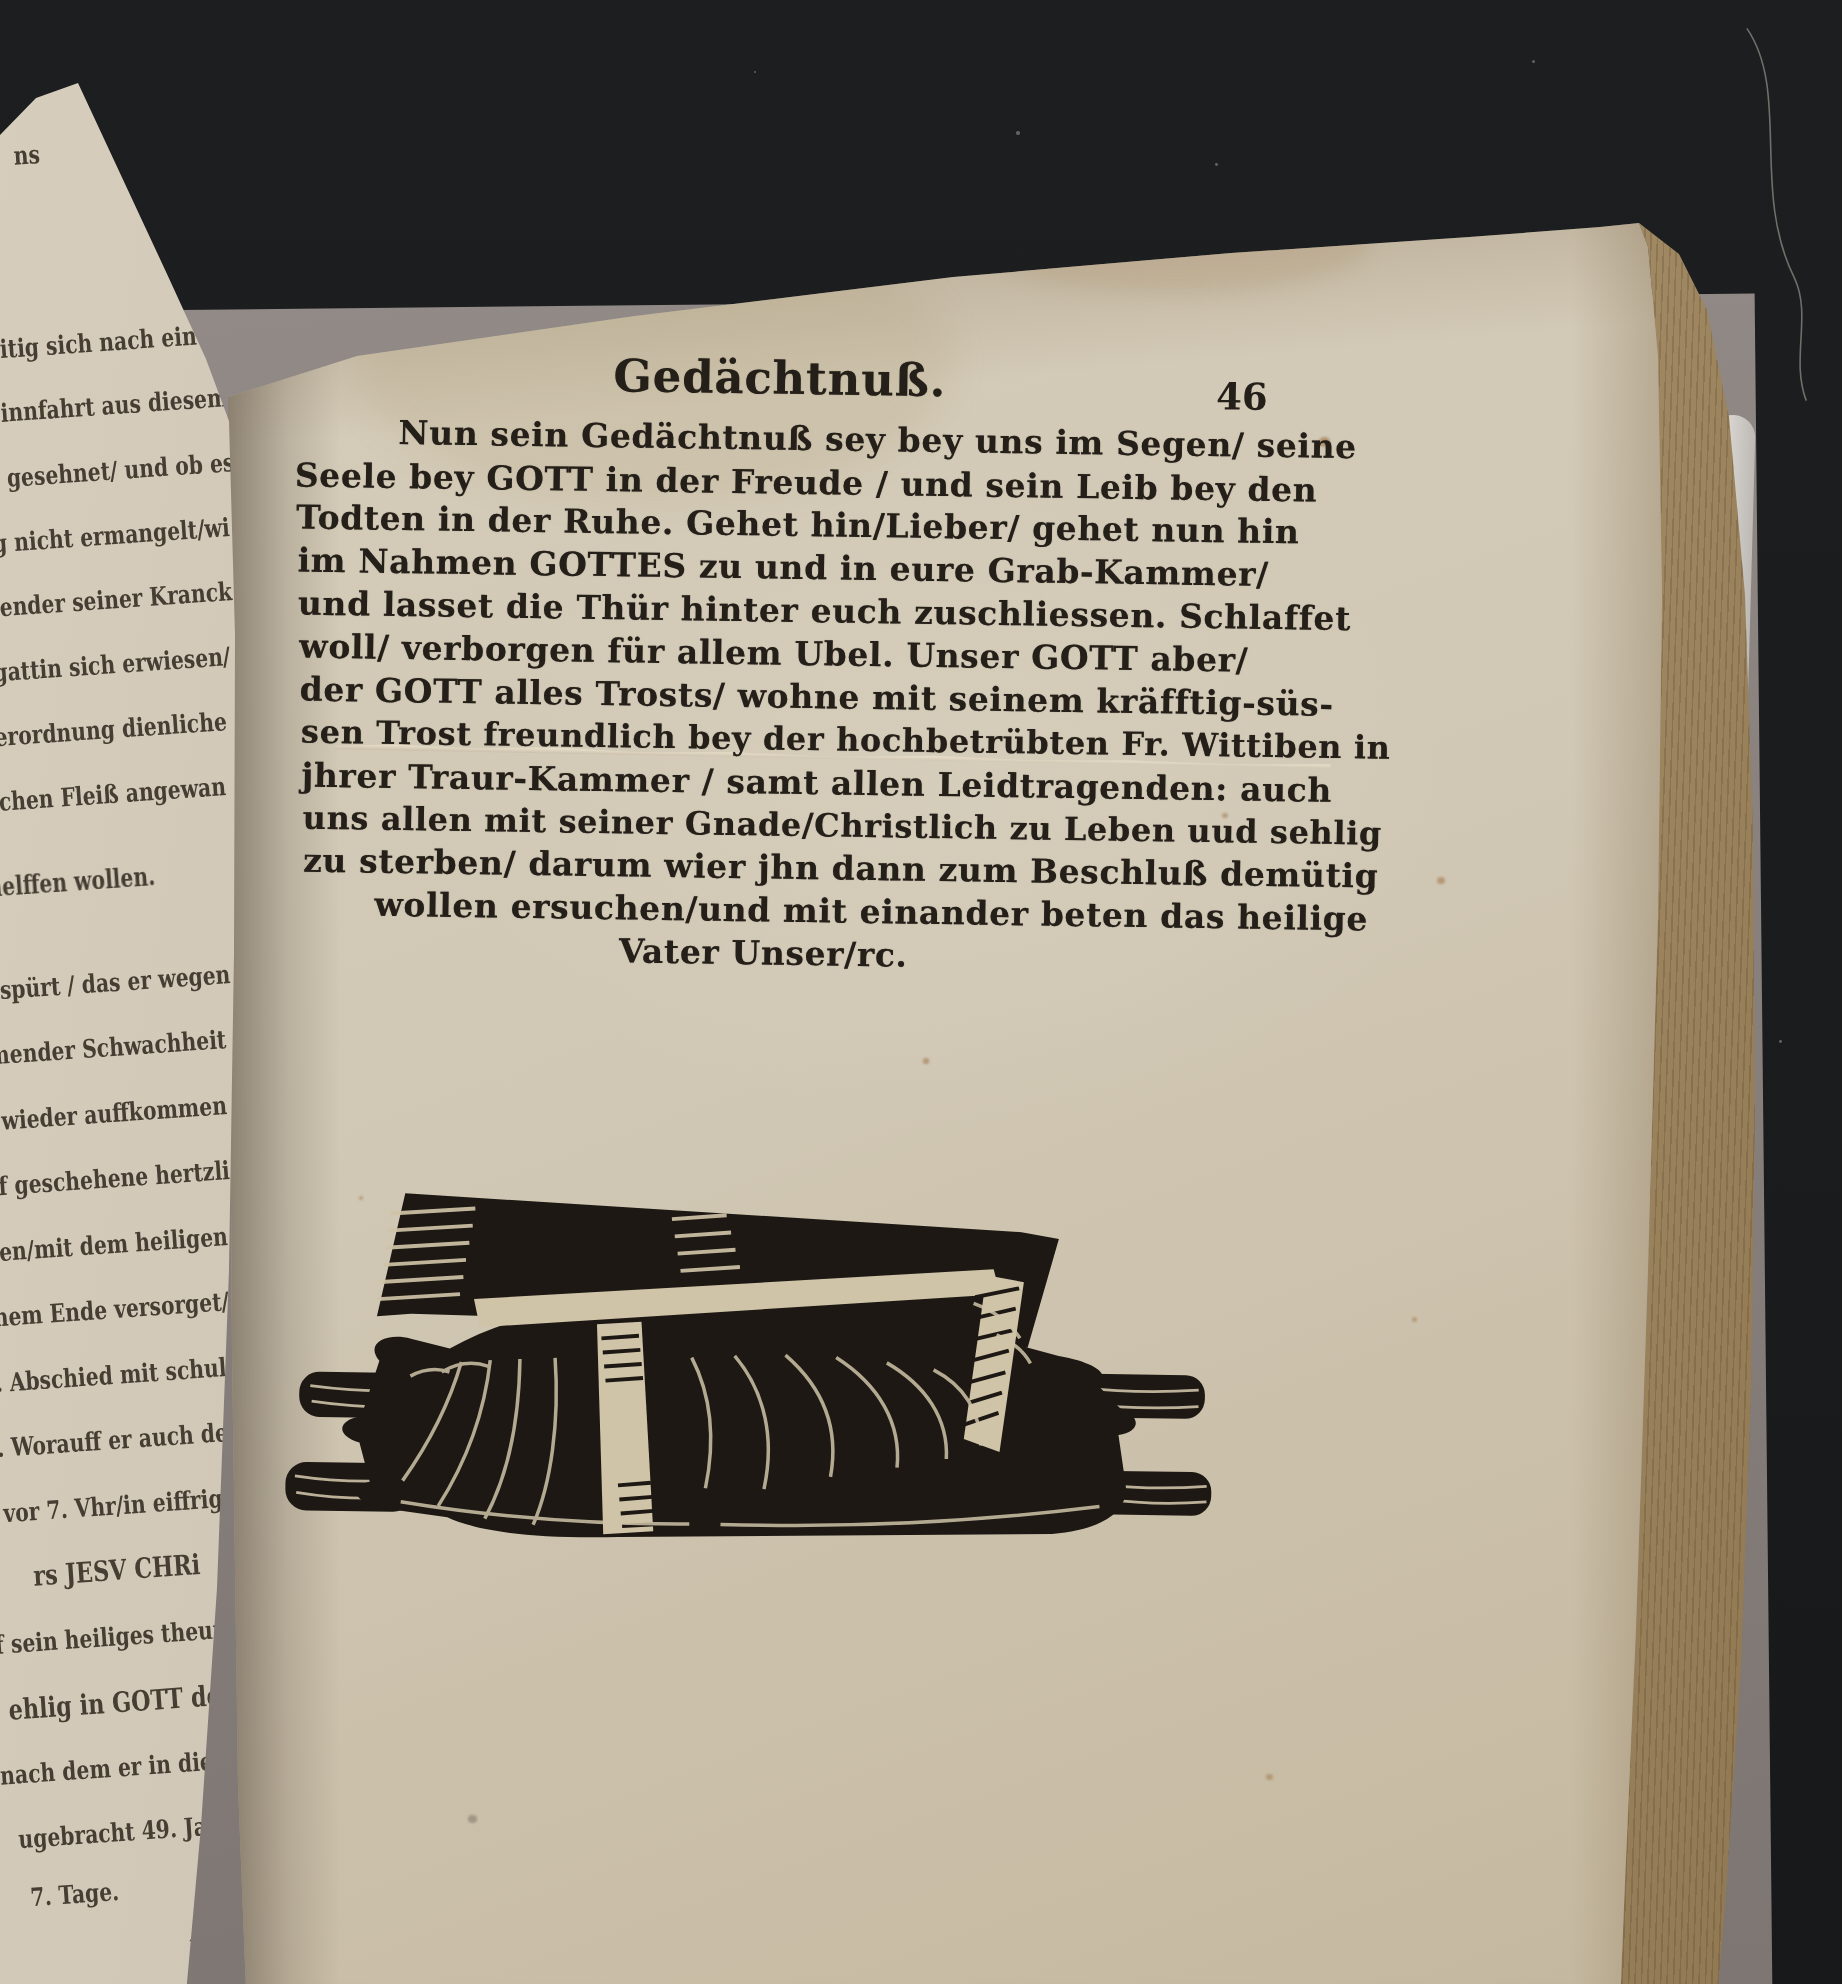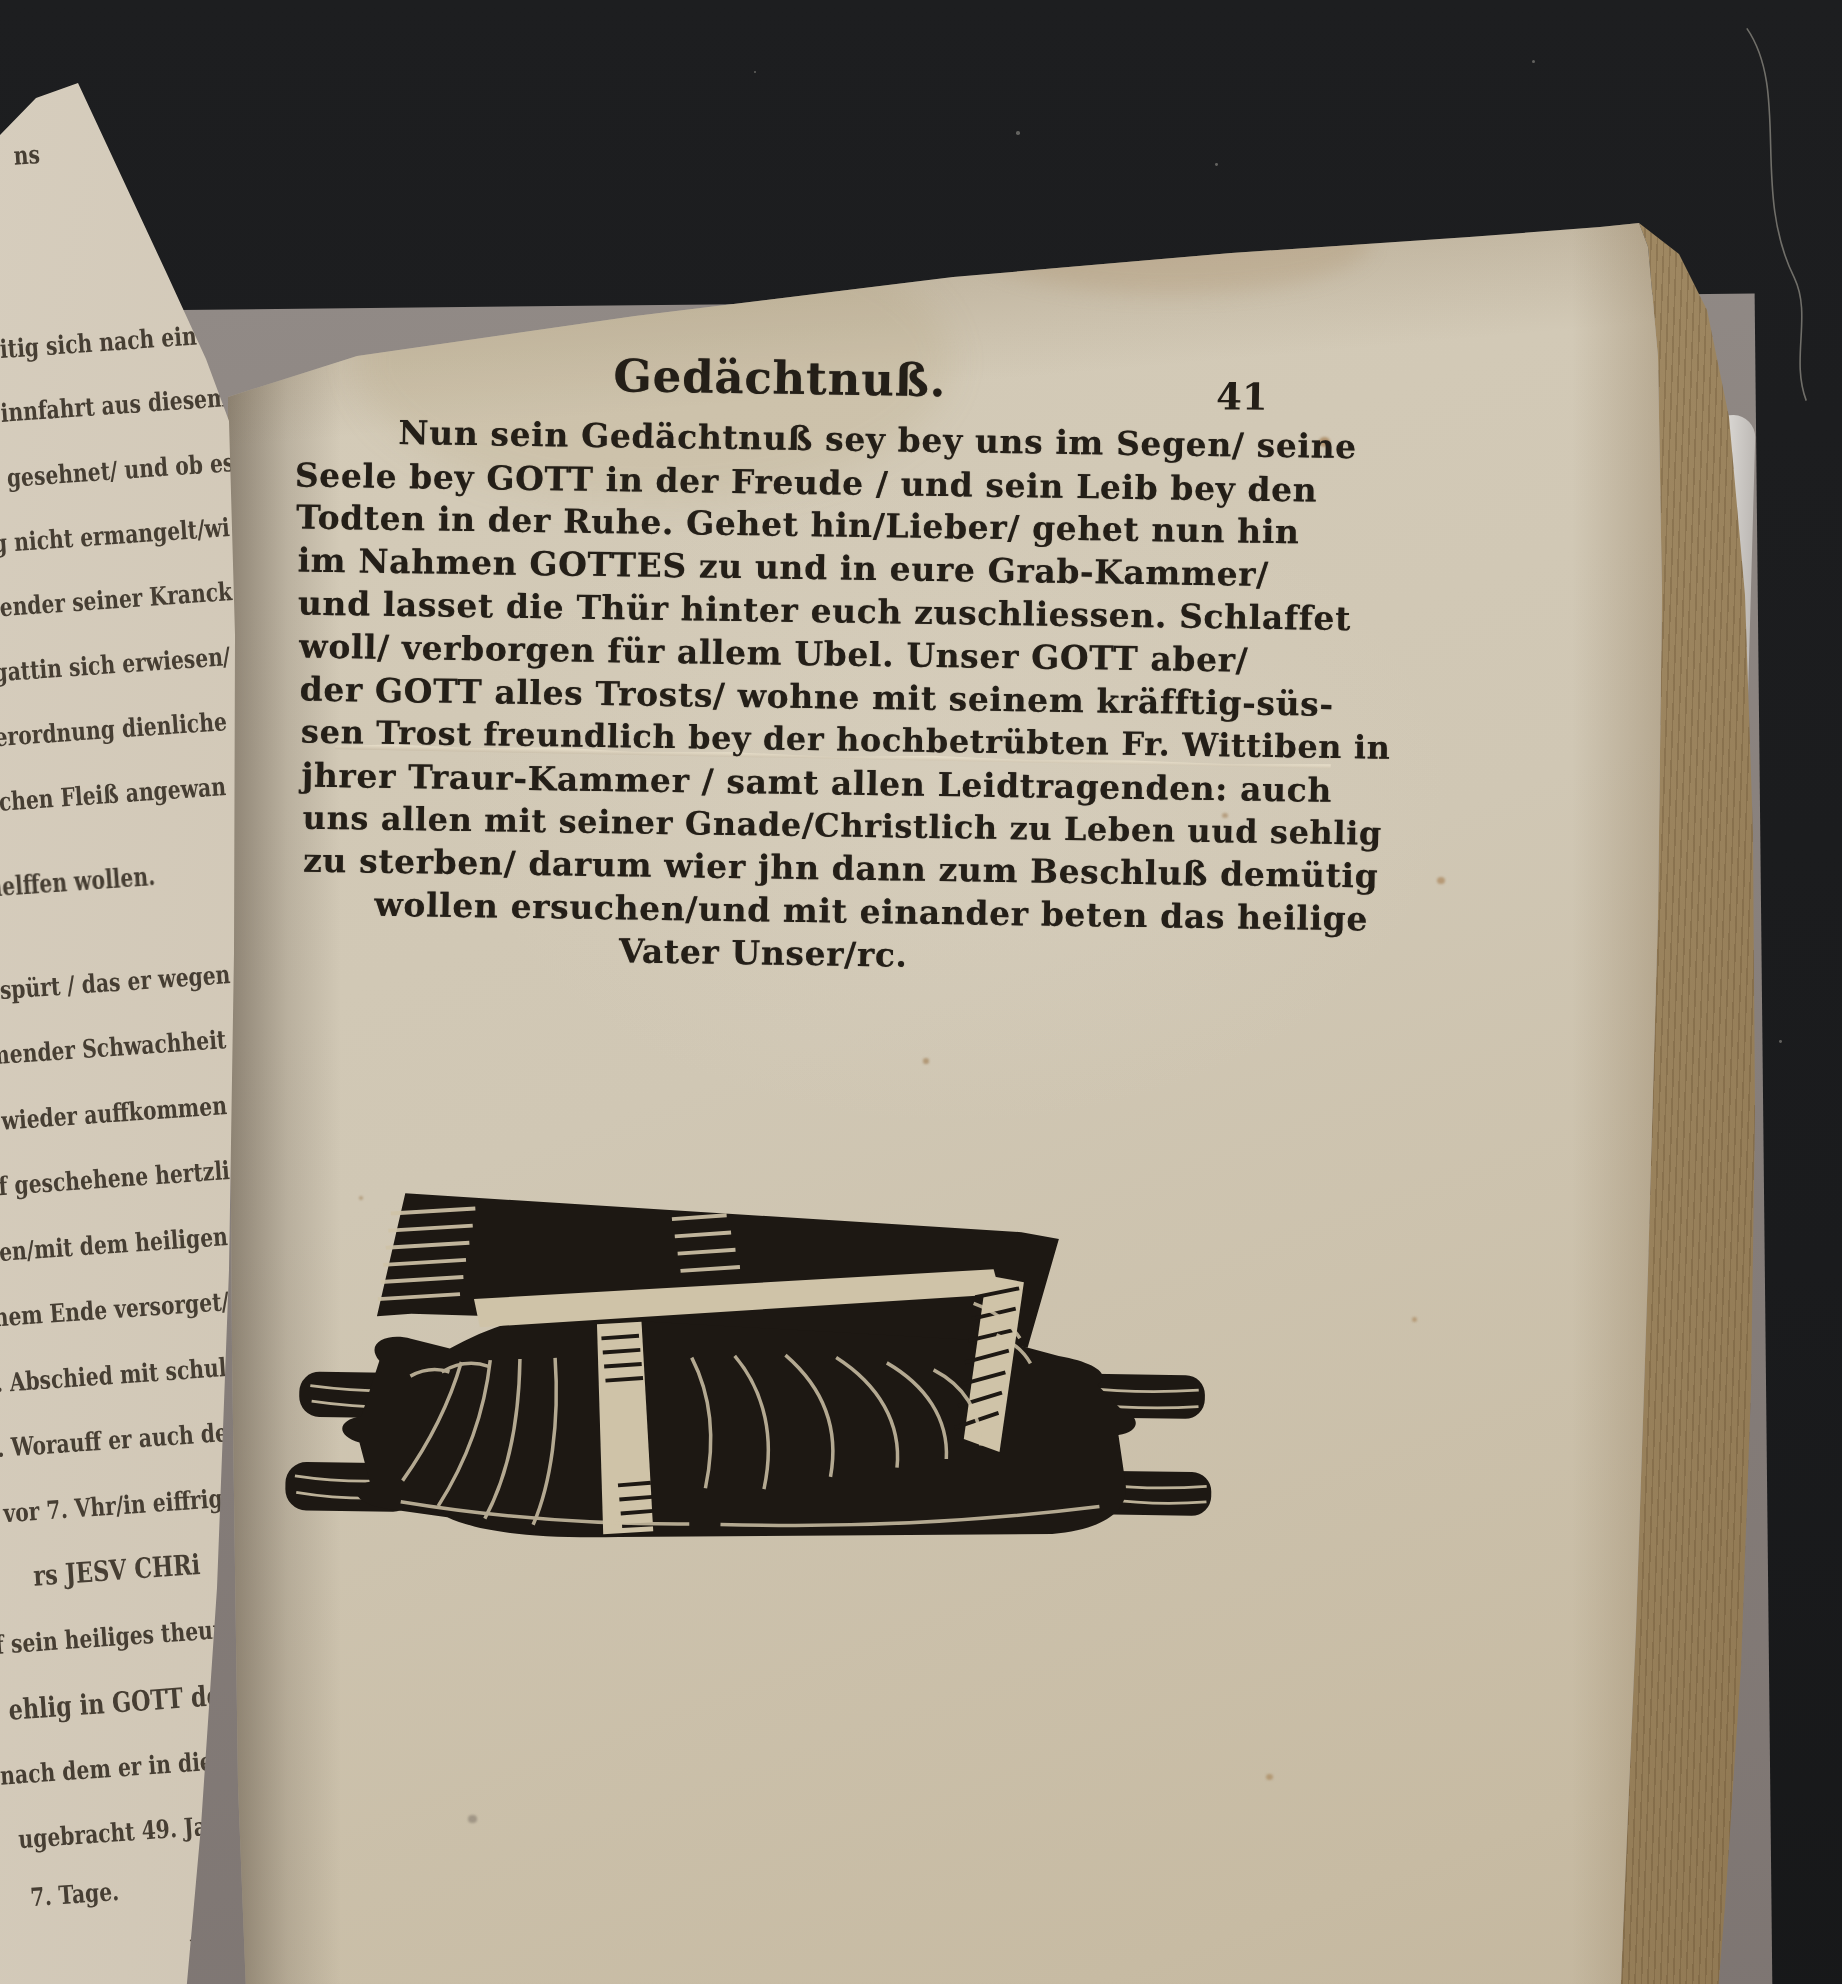--- a/index.html
+++ b/index.html
@@ -91,21 +91,21 @@
     <div class="abs spot" style="left:1437px;top:877px;width:8px;height:7.1px;background:rgba(150,100,45,.45);filter:blur(1.2px);"></div>
     <div class="abs spot" style="left:923px;top:1058px;width:6.4px;height:6px;background:rgba(140,95,45,.45);filter:blur(0.8px);"></div>
     <div class="abs spot" style="left:1222px;top:813px;width:5.6px;height:5.2px;background:rgba(140,95,45,.4);filter:blur(0.8px);"></div>
     <div class="abs spot" style="left:468px;top:1815px;width:8.7px;height:7.5px;background:rgba(120,110,100,.5);filter:blur(0.8px);"></div>
     <div class="abs spot" style="left:1266px;top:1774px;width:7.1px;height:6.4px;background:rgba(150,100,45,.4);filter:blur(1.2px);"></div>
     <div class="abs spot" style="left:1412px;top:1317px;width:5.2px;height:4.8px;background:rgba(150,100,45,.4);filter:blur(0.8px);"></div>
     <div class="abs spot" style="left:359px;top:1196px;width:4.4px;height:4.4px;background:rgba(140,95,45,.4);filter:blur(0.8px);"></div>
 
     <div class="rp-text">
       <div class="heading">Gedächtnuß.</div>
-      <div class="pagenum">41</div>
+      <div class="pagenum">46</div>
 
       <div class="rp-line" style="left:399px;top:413px;">Nun sein Gedächtnuß sey bey uns im Segen/ seine</div>
       <div class="rp-line" style="left:296px; top:457px;">Seele bey GOTT in der Freude /  und sein Leib bey den</div>
       <div class="rp-line" style="left:298px; top:499px;">Todten in der Ruhe.   Gehet hin/Lieber/ gehet  nun hin</div>
       <div class="rp-line" style="left:300px; top:542px;">im Nahmen GOTTES zu und in eure Grab-Kammer/</div>
       <div class="rp-line" style="left:301px; top:585px;">und lasset die Thür hinter euch zuschliessen.   Schlaffet</div>
       <div class="rp-line" style="left:303px; top:628px;">woll/ verborgen für allem Ubel.    Unser GOTT aber/</div>
       <div class="rp-line" style="left:304px; top:671px;">der GOTT alles Trosts/ wohne mit seinem kräfftig-süs-</div>
       <div class="rp-line" style="left:306px; top:714px;font-size:32px;">sen Trost freundlich bey der hochbetrübten Fr. Wittiben in</div>
       <div class="rp-line" style="left:307px; top:757px;">jhrer Traur-Kammer /  samt allen Leidtragenden:  auch</div>

